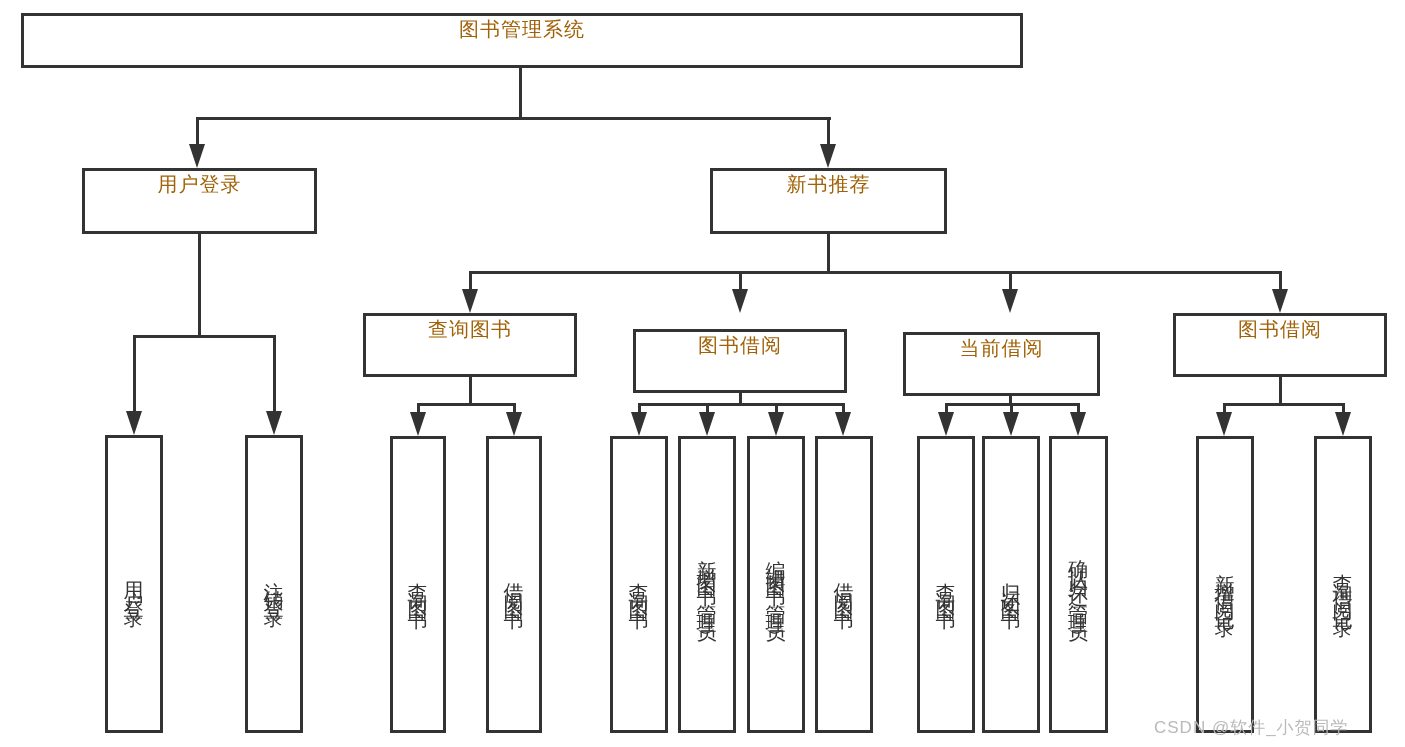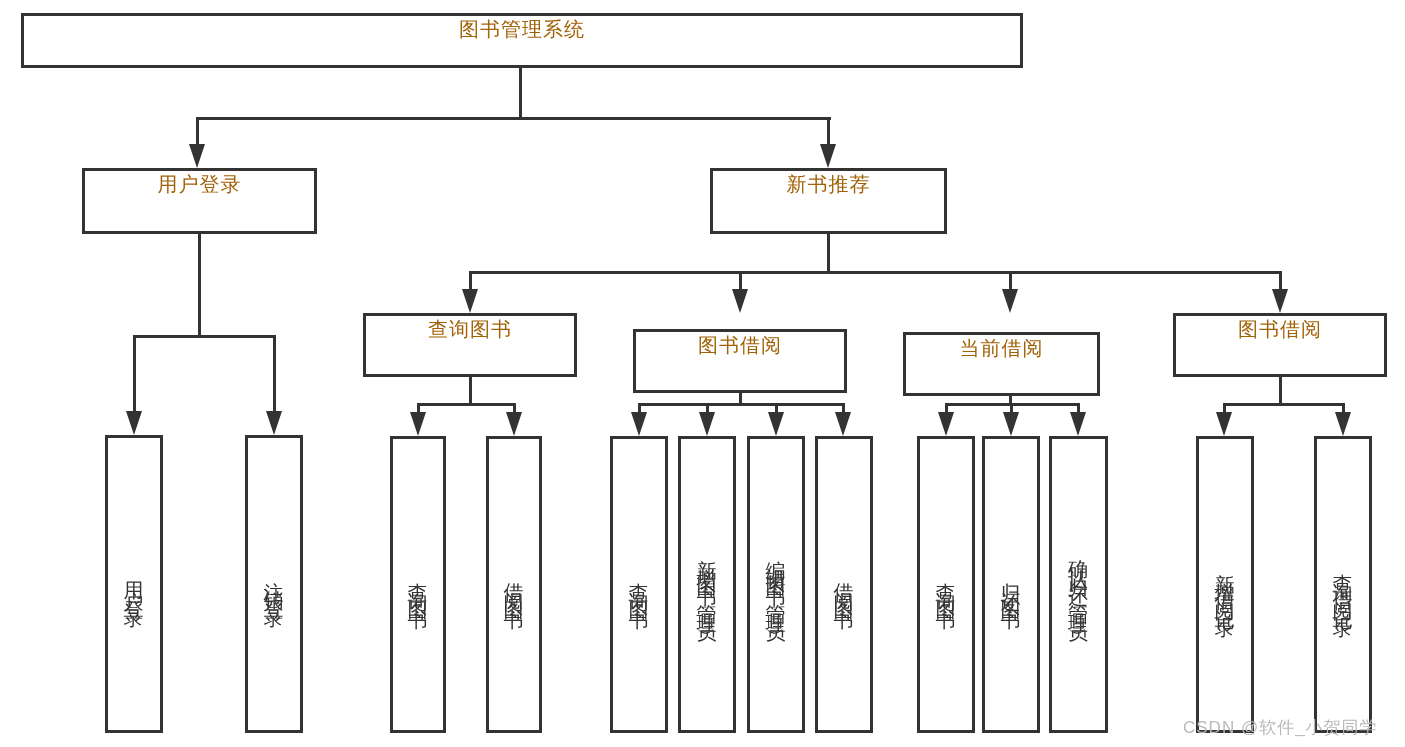--- a/index.html
+++ b/index.html
@@ -43,21 +43,21 @@
   .arrowhead{
     position:absolute;
     width:0;height:0;
     border-left:8px solid transparent;
     border-right:8px solid transparent;
     border-top:24px solid #333333;
     z-index:1;
   }
   .watermark{
     position:absolute;
-    left:1183px;top:716px;
+    left:1154px;top:716px;
     font-size:17px;
     color:#b9b9b9;
     letter-spacing:1px;
     z-index:5;
     white-space:nowrap;
   }
 </style>
 </head>
 <body>
 

